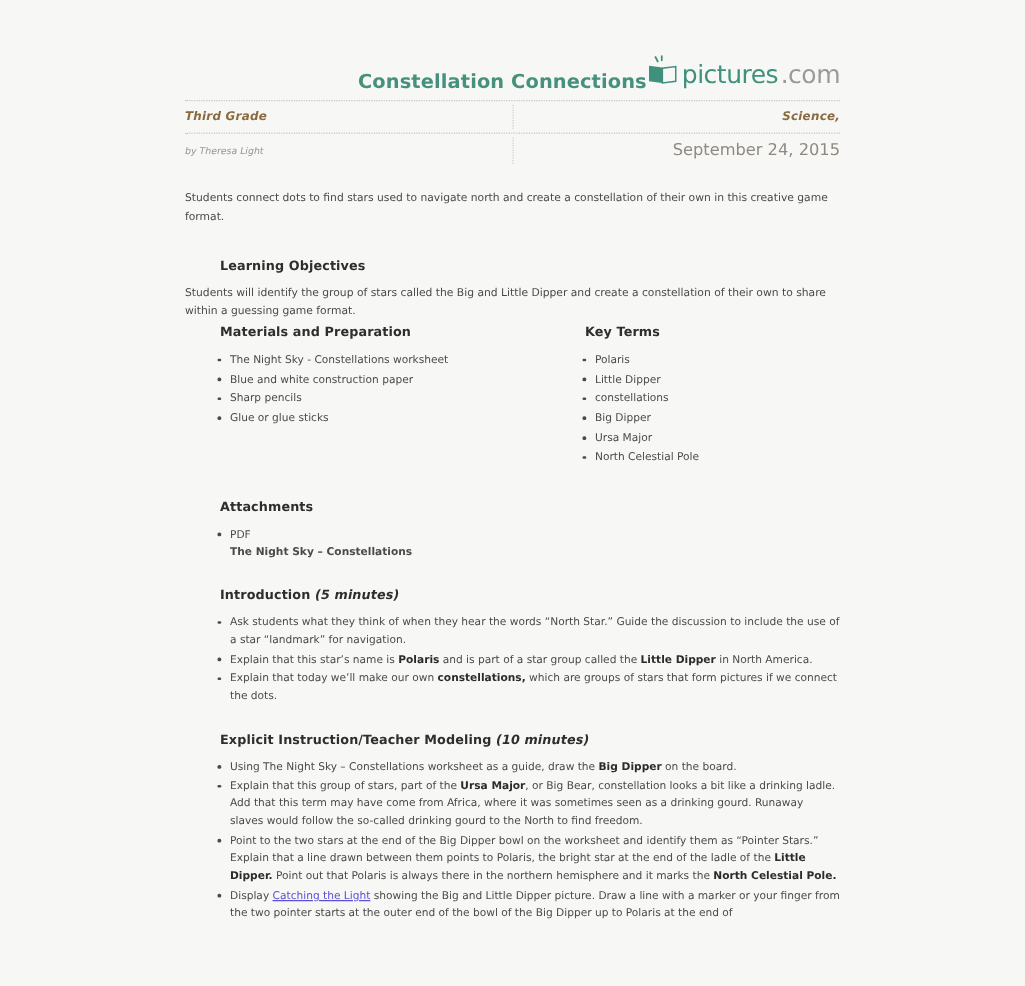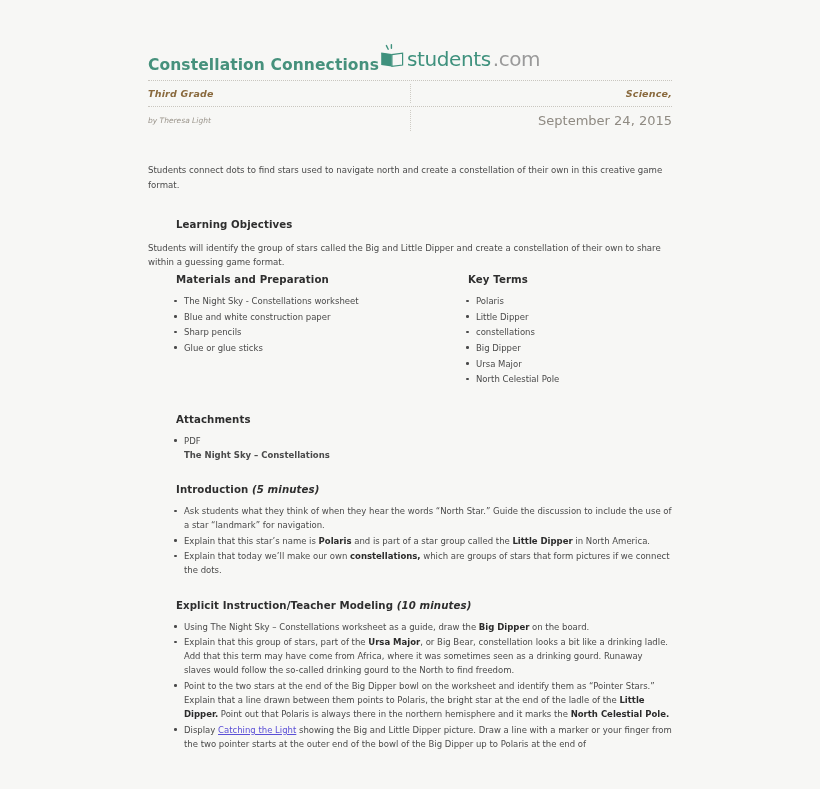--- a/index.html
+++ b/index.html
@@ -25,21 +25,21 @@
     left: 148px;
     top: 0;
     width: 524px;
     height: 789px;
   }
 
   
   .masthead {
     display: flex;
     align-items: flex-end;
-    justify-content: flex-start;
+    justify-content: flex-end;
     padding-top: 44px;
     padding-bottom: 6px;
   }
   .doc-title {
     font-size: 15.5px;
     font-weight: bold;
     color: #46917c;
     letter-spacing: 0.1px;
     line-height: 1.1;
     margin: 0;
@@ -110,21 +110,21 @@
     color: #8f8a82;
   }
 
   
   .content { padding-top: 18px; }
 
   p.para {
     font-size: 8.6px;
     line-height: 1.72;
     color: #4a4a4a;
-    margin: 11px 0 4px 0;
+    margin: 0 0 4px 0;
   }
 
   h2.section {
     font-size: 10.2px;
     font-weight: bold;
     color: #2e2e2e;
     margin: 26px 0 9px 0;
     letter-spacing: 0.1px;
     padding-left: 28px;
   }
@@ -196,21 +196,21 @@
           <svg width="26" height="25" viewBox="0 0 26 25" aria-hidden="true">
             <g stroke="#3f917d" stroke-width="1.4" fill="none" stroke-linecap="round">
               <line x1="9.2" y1="5.2" x2="7.4" y2="1.6"></line>
               <line x1="12.4" y1="4.2" x2="12.4" y2="0.8"></line>
             </g>
             <path d="M2.2 9.2 L2.2 21.0 L12.6 22.4 L12.6 10.6 Z" fill="#3f917d"></path>
             <path d="M23.6 9.2 L23.6 21.0 L12.9 22.4 L12.9 10.6 Z" fill="none" stroke="#3f917d" stroke-width="1.2"></path>
             <path d="M2.2 9.2 L12.6 10.6" fill="none" stroke="#3f917d" stroke-width="1.2"></path>
           </svg>
         </span>
-        <span class="brand-edu">students</span>
+        <span class="brand-edu">pictures</span>
           <span class="brand-dot">.com</span>
       </div>
     </div>
 
     <div class="dotrule"></div>
 
     <div class="meta-row">
       <div class="meta-divider"></div>
       <div class="col">
         <div class="meta-primary">Third Grade</div>

